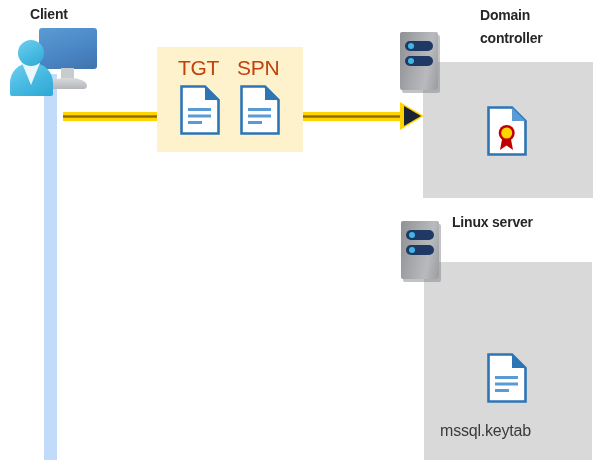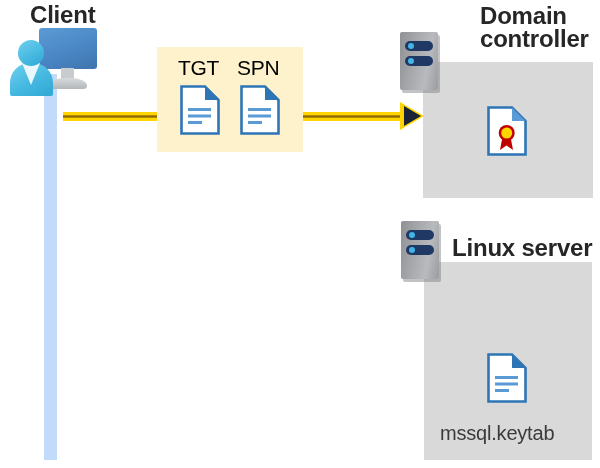--- a/index.html
+++ b/index.html
@@ -17,43 +17,43 @@
     background: #ffffff;
     overflow: hidden;
   }
 
   
   .heading {
     position: absolute;
     font-family: "Liberation Sans", sans-serif;
     font-weight: bold;
     color: #262626;
-    font-size: 24px;
+    font-size: 14px;
     line-height: 23px;
     letter-spacing: -0.2px;
     white-space: pre-line;
   }
   #client-label { left: 30px; top: 3px; }
   #dc-label { left: 456px; top: 4px; margin-left: 24px; }
-  #linux-label { left: 452px; top: 236px; }
+  #linux-label { left: 452px; top: 211px; }
 
   .file-caption {
     position: absolute;
     font-family: "Liberation Sans", sans-serif;
-    font-size: 20px;
+    font-size: 16px;
     color: #3b3b3b;
     letter-spacing: -0.2px;
   }
   #keytab-caption { left: 440px; top: 422px; }
 
   .band-caption {
     position: absolute;
     font-family: "Liberation Sans", sans-serif;
     font-size: 21px;
-    color: #000000;
+    color: #c2410c;
     letter-spacing: -0.3px;
   }
   #tgt-caption { left: 178px; top: 56px; }
   #spn-caption { left: 237px; top: 56px; text-align: center; }
 
   
   .zone-box {
     position: absolute;
     background: #d9d9d9;
   }

